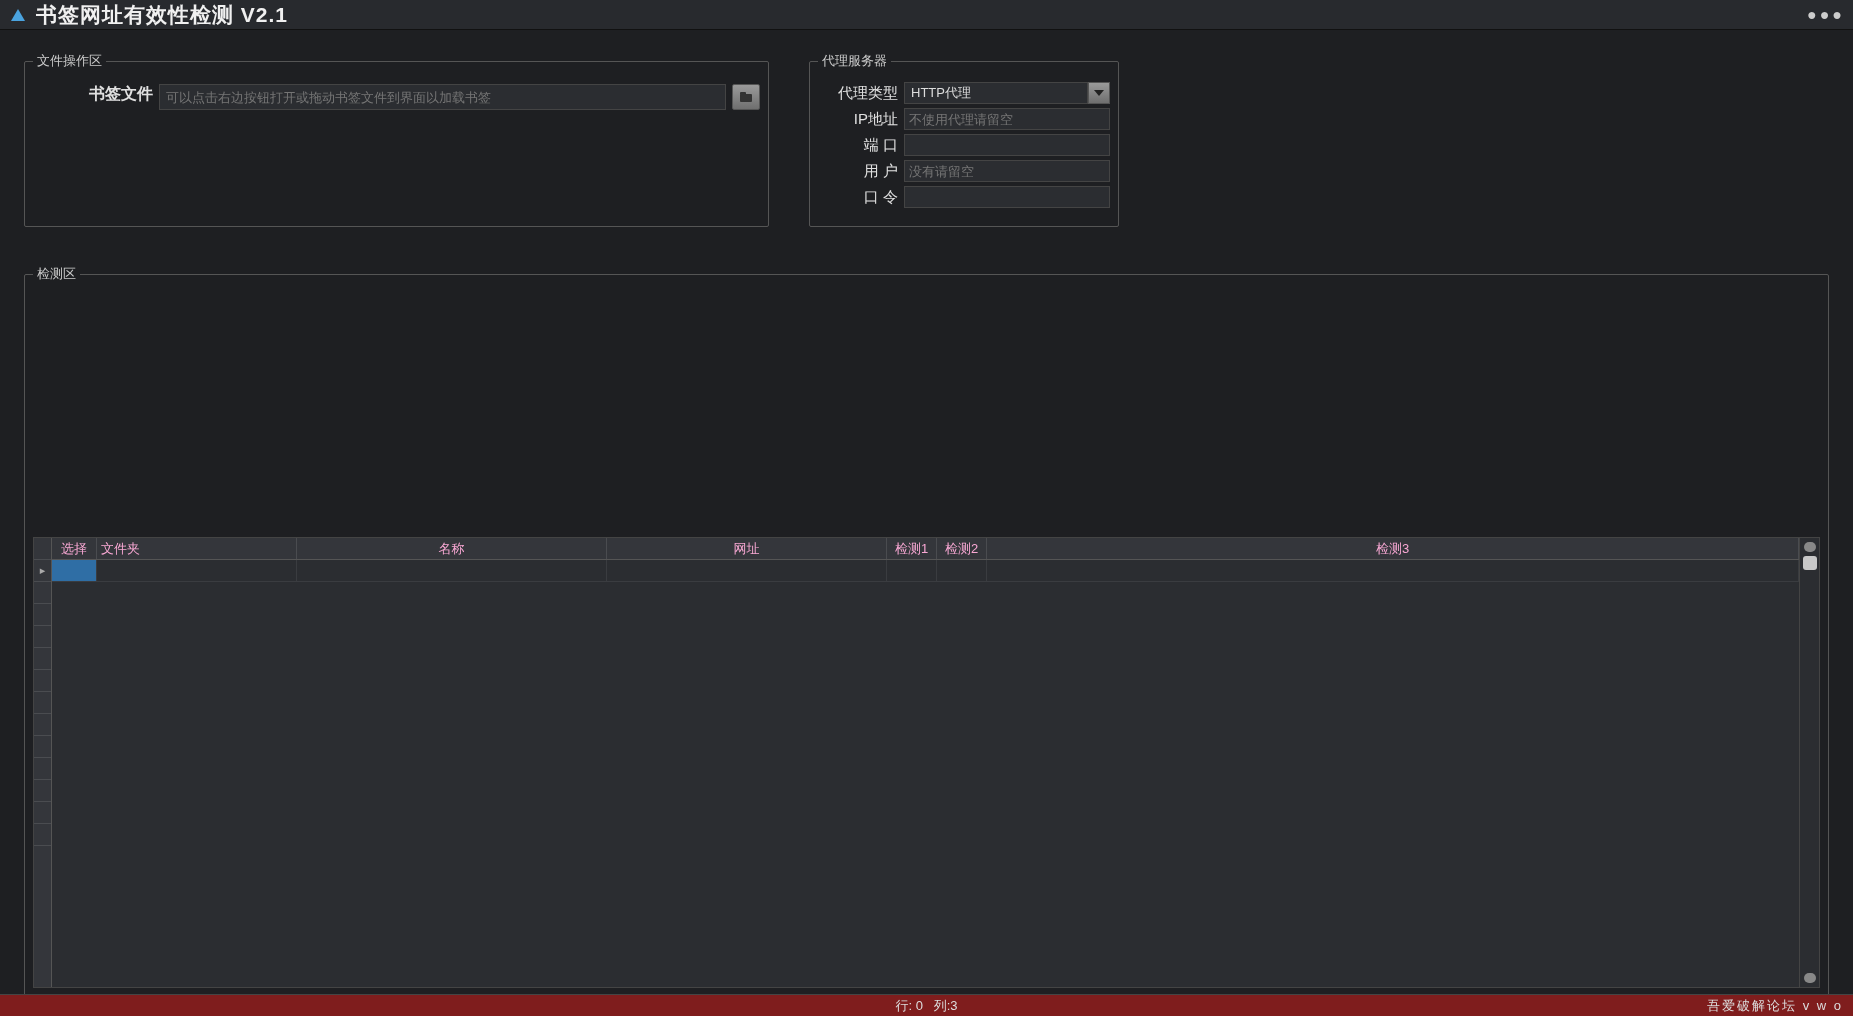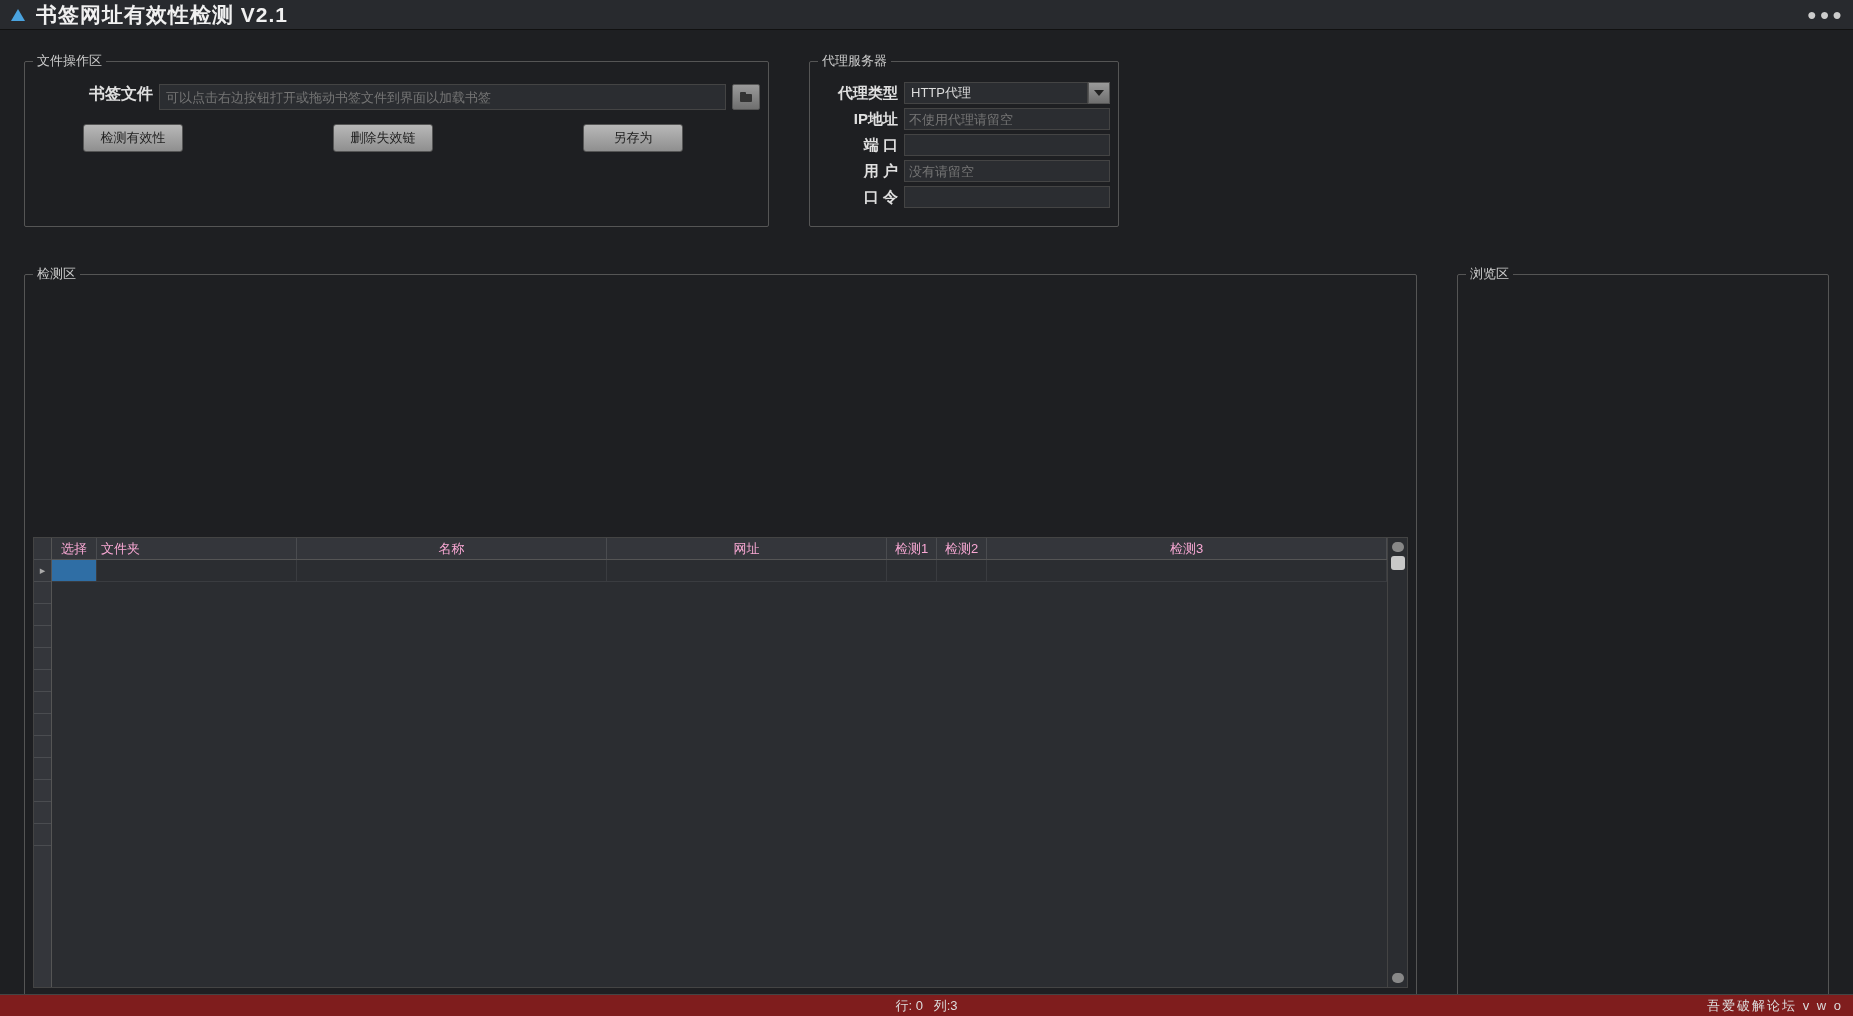--- a/index.html
+++ b/index.html
@@ -118,21 +118,21 @@
 .proxy-panel .prow {
   display: flex;
   align-items: center;
   gap: 6px;
   margin: 4px 0;
 }
 .proxy-panel .plbl {
   width: 80px;
   text-align: right;
   font-size: 15px;
-  font-weight: bold;
+  font-weight: normal;
 }
 .proxy-panel select,
 .proxy-panel input[type=text],
 .proxy-panel input[type=password] {
   flex: 1;
   height: 22px;
   background: #2b2d31;
   border: 1px solid #444;
   color: #ccc;
   padding: 0 4px;
@@ -274,25 +274,20 @@
     <legend>文件操作区</legend>
     <div class="file-row">
       <span class="lbl">书签文件</span>
       <input type="text" placeholder="可以点击右边按钮打开或拖动书签文件到界面以加载书签" style="">
       <button class="browse-btn">
         <svg width="14" height="12" viewBox="0 0 14 12">
             <rect x="1" y="3" width="12" height="8" fill="#333" rx="1"></rect>
             <rect x="1" y="1" width="6" height="3" fill="#333" rx="1"></rect>
           </svg>
       </button>
-    </div>
-    <div class="button-row">
-      <button class="btn">检测有效性</button>
-      <button class="btn">删除失效链</button>
-      <button class="btn">另存为</button>
     </div>
   </fieldset>
 
   <fieldset class="proxy-panel">
     <legend>代理服务器</legend>
     <div class="prow">
       <span class="plbl">代理类型</span>
       <div class="select-wrap">
         <div class="sel-display">HTTP代理</div>
         <div class="sel-btn">
@@ -365,23 +360,20 @@
         </div>
       </div>
       <div class="scrollbar">
         <div class="thumb-top"></div>
         <div class="thumb"></div>
         <div class="thumb-bot"></div>
       </div>
     </div>
   </fieldset>
 
-  <fieldset class="browse-panel">
-    <legend>浏览区</legend>
-  </fieldset>
 </div>
 
 <div class="statusbar">
   <span class="center">
     <span>行:</span> <span>0</span>&nbsp;&nbsp;
     <span>列:</span><span>3</span>
   </span>
   <span class="right">吾爱破解论坛  v w o</span>
 </div>
 

